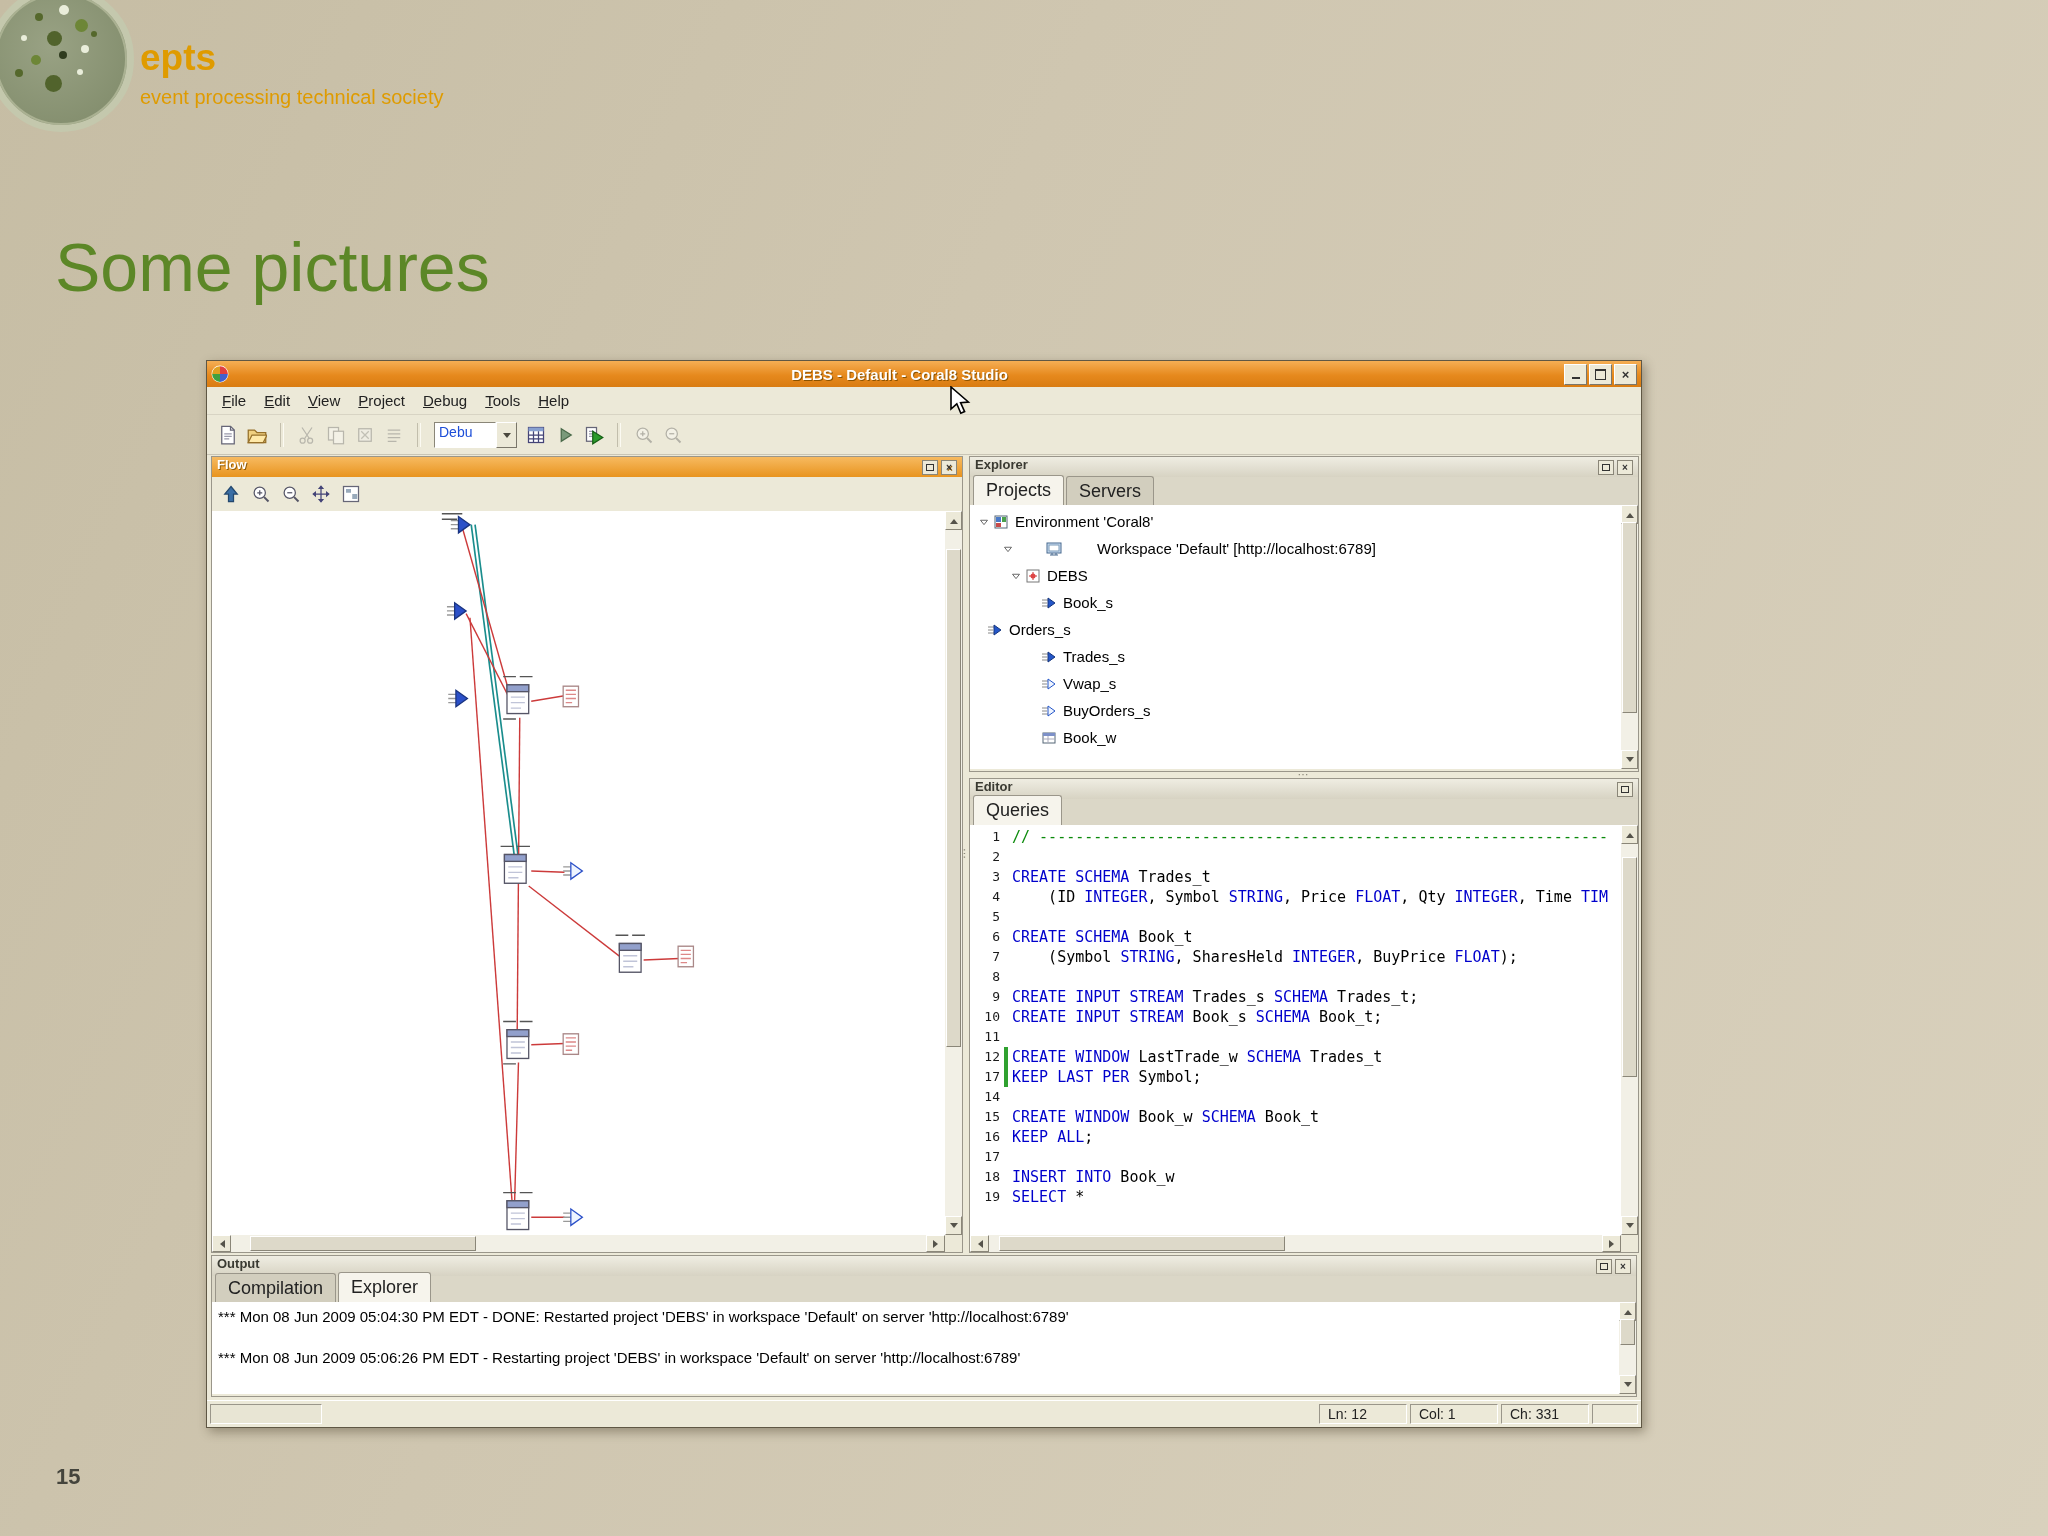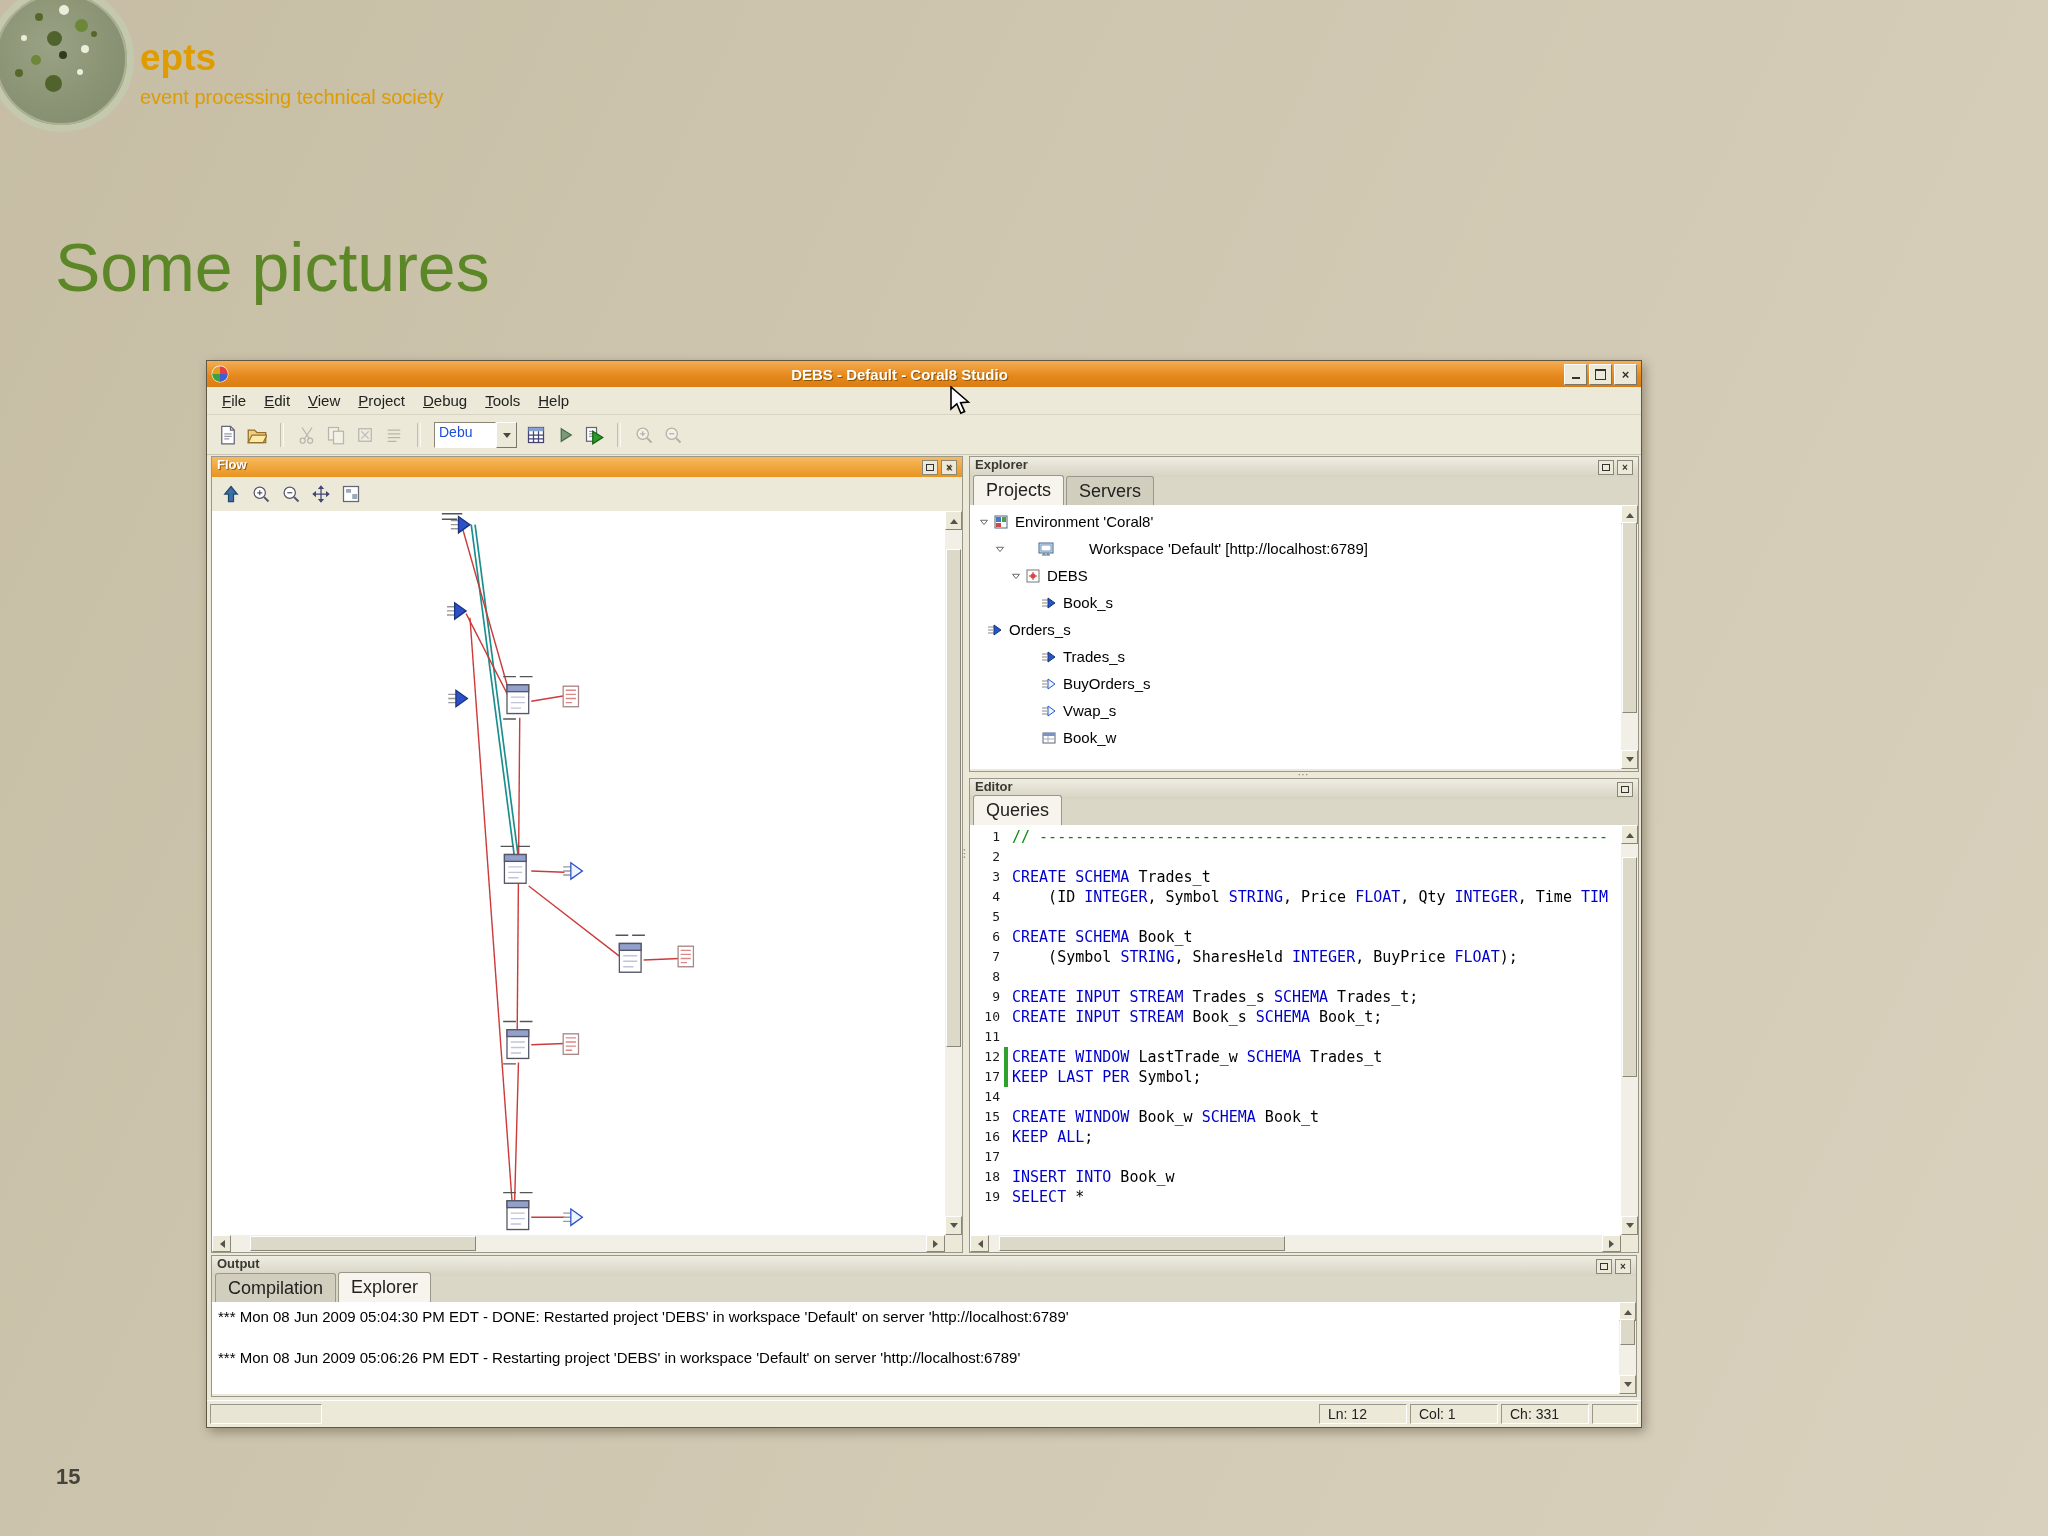--- a/index.html
+++ b/index.html
@@ -473,21 +473,21 @@
                 <span class="ticon">
                   <svg viewBox="0 0 16 16">
                     <rect x="2" y="2" width="12" height="12" fill="#fff" stroke="#567"></rect>
                     <rect x="3" y="3" width="5" height="5" fill="#4a7ac8"></rect>
                     <rect x="9" y="3" width="4" height="5" fill="#4ba04b"></rect>
                     <rect x="3" y="9" width="5" height="4" fill="#c84a4a"></rect>
                   </svg>
                 </span>
                 <span class="tlabel">Environment 'Coral8'</span>
               </div>
-              <div class="tree-row" style="padding-left: 22px; gap: 29px;">
+              <div class="tree-row" style="padding-left: 30px; gap: 29px;">
                 <span class="tree-exp">
                   <svg viewBox="0 0 16 16">
                     <path d="M4 6h8L8 11z" fill="#fff" stroke="#555"></path>
                   </svg>
                 </span>
                 <span class="ticon">
                   <svg viewBox="0 0 16 16">
                     <rect x="1" y="2" width="14" height="10" fill="#cfe0f4" stroke="#46698e"></rect>
                     <rect x="3" y="4" width="10" height="6" fill="#fff" stroke="#7a9ab8"></rect>
                     <path d="M6 12v2M10 12v2M4 14h8" stroke="#46698e"></path>
@@ -541,31 +541,31 @@
                 <span class="tlabel">Trades_s</span>
               </div>
               <div class="tree-row" style="padding-left: 54px;">
                 <span class="tree-exp"></span>
                 <span class="ticon">
                   <svg viewBox="0 0 16 16">
                     <path d="M1 5h6M1 8h5M1 11h6" stroke="#888"></path>
                     <path d="M7 3l7 5-7 5z" fill="#eef4ff" stroke="#2456c8"></path>
                   </svg>
                 </span>
-                <span class="tlabel">BuyOrders_s</span>
+                <span class="tlabel">Vwap_s</span>
               </div>
               <div class="tree-row" style="padding-left: 54px;">
                 <span class="tree-exp"></span>
                 <span class="ticon">
                   <svg viewBox="0 0 16 16">
                     <path d="M1 5h6M1 8h5M1 11h6" stroke="#888"></path>
                     <path d="M7 3l7 5-7 5z" fill="#eef4ff" stroke="#2456c8"></path>
                   </svg>
                 </span>
-                <span class="tlabel">Vwap_s</span>
+                <span class="tlabel">BuyOrders_s</span>
               </div>
               <div class="tree-row" style="padding-left: 54px;">
                 <span class="tree-exp"></span>
                 <span class="ticon">
                   <svg viewBox="0 0 16 16">
                     <rect x="2" y="3" width="12" height="10" fill="#fff" stroke="#567"></rect>
                     <rect x="2" y="3" width="12" height="3" fill="#7d90c8"></rect>
                     <path d="M2 9h12M7 6v7" stroke="#aab"></path>
                   </svg>
                 </span>

